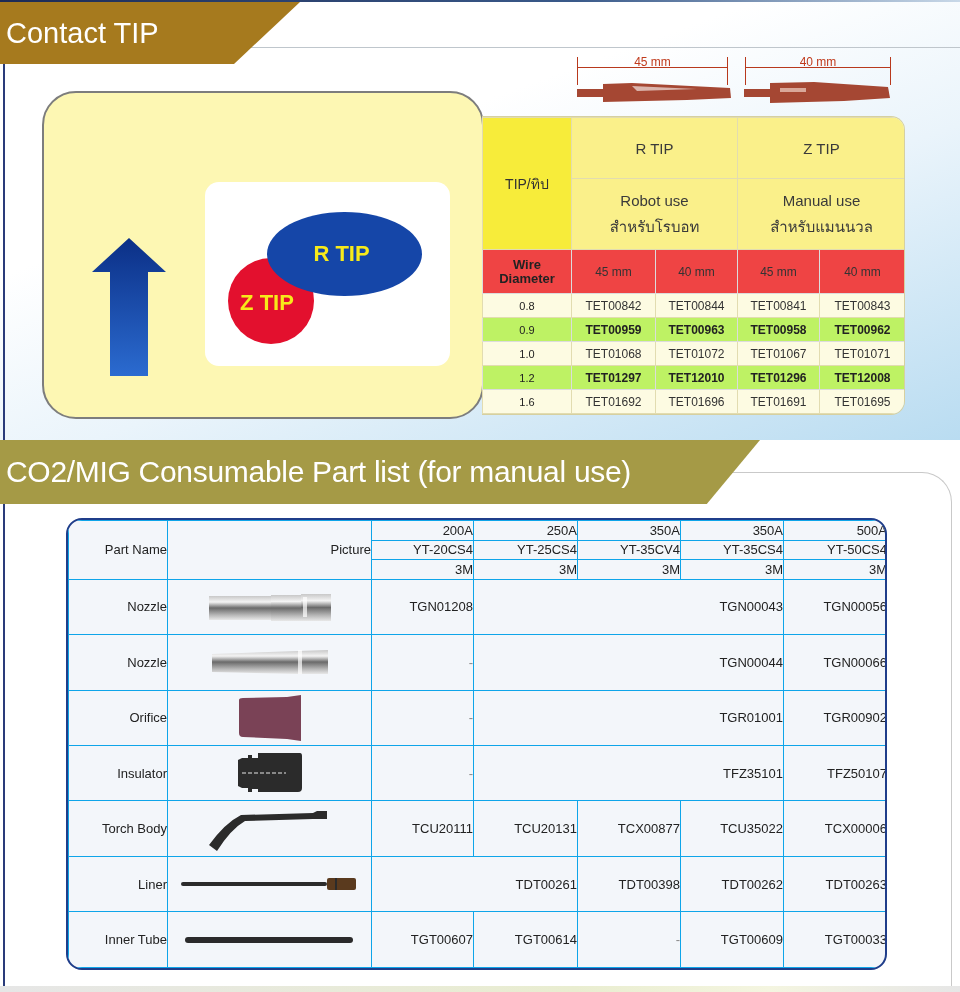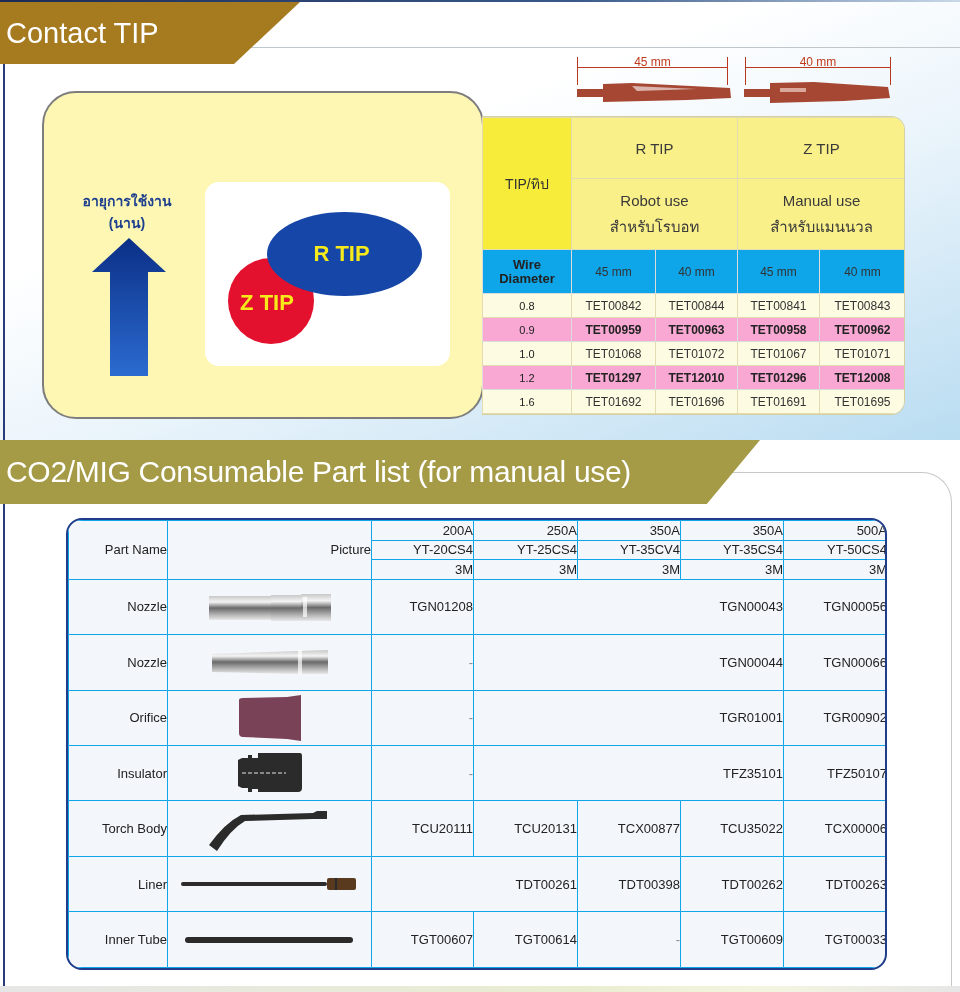--- a/index.html
+++ b/index.html
@@ -117,24 +117,24 @@
   .tip-table td {
     text-align: center; vertical-align: middle;
     border: 1px solid #e2dcb0;
     color: #333;
     font-size: 12px;
   }
   .tip-table .hdr-main { background: #faf08a; }
   .tip-table .hdr-tipcol { background: #f7ec3a; font-size: 14px; color: #333; }
   .tip-table .hdr-big { font-size: 15px; color: #3a3a3a; }
   .tip-table .use-text { font-size: 15px; line-height: 26px; color: #3a3a3a; text-align: center; }
-  .tip-table .sub-hdr td { background: #0ea5e9; border-color: #dcdcdc; }
+  .tip-table .sub-hdr td { background: #ef4444; border-color: #dcdcdc; }
   .tip-table .wire-hdr { font-weight: bold; font-size: 13px; line-height: 14px; color: #222; }
   .tip-table .row-light td { background: #fdfbe2; }
-  .tip-table .row-dark td { background: #f9a8d4; border-color: #dcdcdc; }
+  .tip-table .row-dark td { background: #bef264; border-color: #dcdcdc; }
   .tip-table .bold td { font-weight: bold; color: #222; }
   .tip-table .diam { font-size: 11px; color: #222; }
 
   
   .sec2-bg {
     position: absolute; left: 0; top: 440px; width: 960px; height: 552px;
     background: #ffffff;
   }
   .sec2-frame {
     position: absolute; left: 660px; top: 472px; width: 292px; height: 520px;
@@ -172,24 +172,20 @@
 <div class="sec1-bg"></div>
 <div class="top-strip"></div>
 <div class="sec1-divider"></div>
 <div class="left-rule" style="top:64px;height:376px;"></div>
 
 <div class="banner banner1">
   <span>Contact TIP</span>
 </div>
 
 <div class="hint-panel">
-  <div class="life-label">
-    <div>อายุการใช้งาน</div>
-    <div>(นาน)</div>
-  </div>
   <svg class="arrow" viewBox="0 0 74 138">
     <defs>
       <linearGradient id="ag" x1="0" y1="0" x2="0" y2="1">
         <stop offset="0" stop-color="#0b2f86"></stop>
         <stop offset="1" stop-color="#2b6bd0"></stop>
       </linearGradient>
     </defs>
     <polygon points="37,0 74,34 56,34 56,138 18,138 18,34 0,34" fill="url(#ag)"></polygon>
   </svg>
   <div class="diagram-box">

